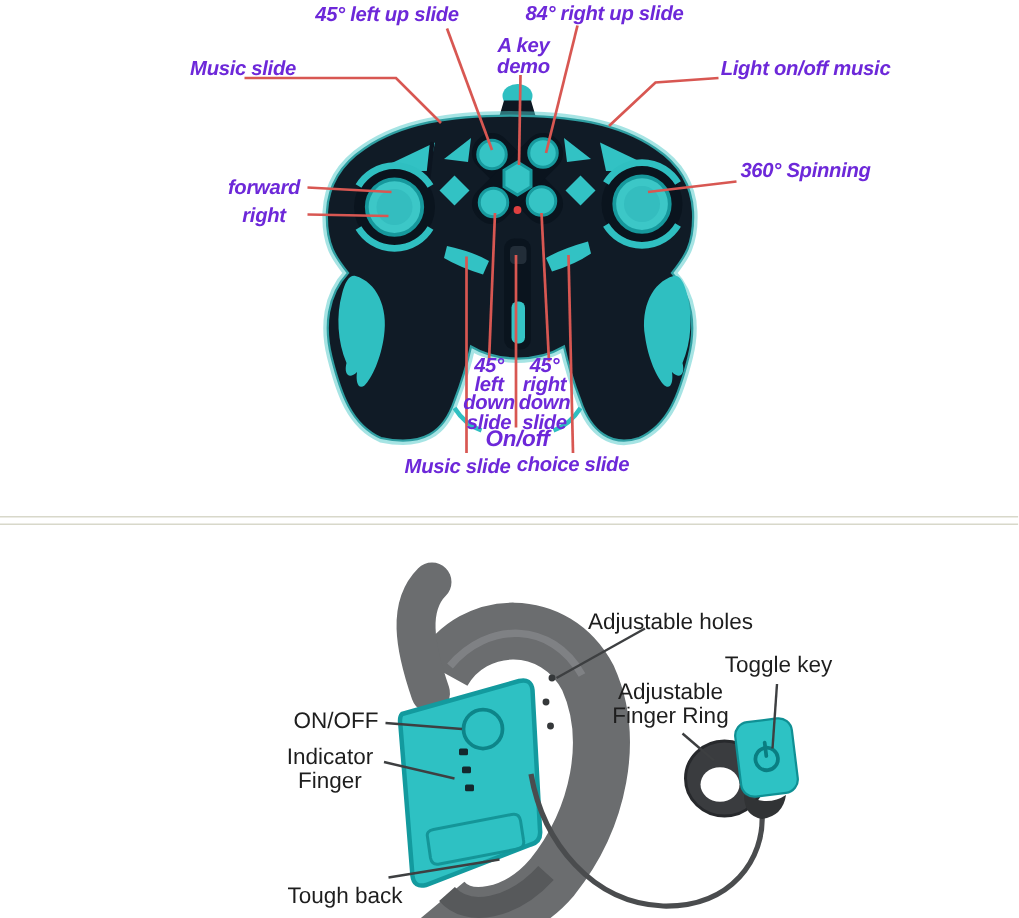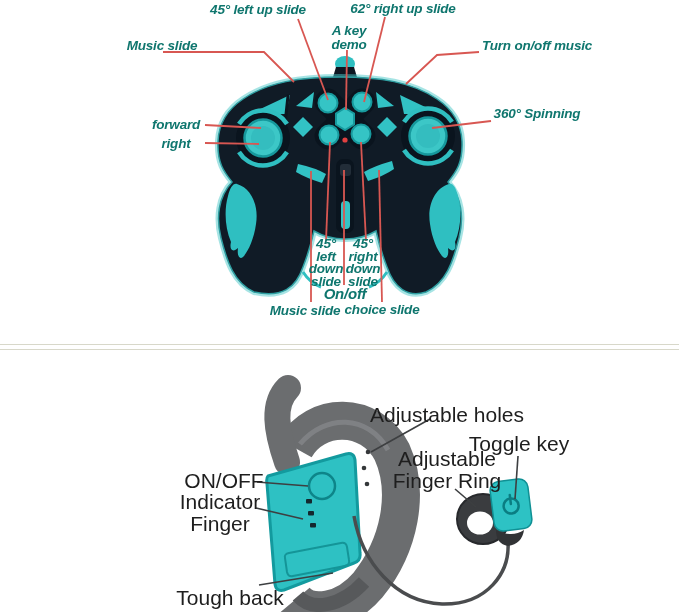--- a/index.html
+++ b/index.html
@@ -1,23 +1,23 @@
 <!DOCTYPE html>
 <html><head>
 <meta charset="utf-8">
 <style>
   html,body{margin:0;padding:0;background:#ffffff;}
   .stage{position:relative;width:679px;height:612px;background:#ffffff;overflow:hidden;
          font-family:"Liberation Sans",sans-serif;}
   .layer{position:absolute;left:0;top:0;}
-  .lbl{position:absolute;transform:translate(-50%,-50%);white-space:pre-line;text-align:center;color:#0f766e;}
+  .lbl{position:absolute;transform:translate(-50%,-50%);white-space:pre-line;text-align:center;color:#6d28d9;}
   .lbl-top{font-style:italic;font-weight:700;font-size:13.5px;line-height:1.0;letter-spacing:-0.2px;}
   .lbl-stack{line-height:0.93;}
   .lbl-onoff{font-size:15px;}
-  .lbl-bot{font-weight:400;font-size:21px;line-height:1.05;color:#1e1e1e;}
+  .lbl-bot{font-weight:400;font-size:15px;line-height:1.05;color:#1e1e1e;}
   .divider{position:absolute;left:0;top:344px;width:679px;height:4px;
            border-top:1.5px solid #d8d8ca;border-bottom:1.5px solid #d8d8ca;}
   svg{display:block;}
 </style>
 </head>
 <body>
 
 <div class="stage">
 
   <div>
@@ -120,25 +120,25 @@
         <line x1="205" y1="143" x2="259" y2="144"></line>
         <line x1="311" y1="171" x2="311" y2="302"></line>
         <line x1="330" y1="142" x2="326" y2="241"></line>
         <line x1="344" y1="170" x2="344" y2="285"></line>
         <line x1="361" y1="142" x2="366" y2="241"></line>
         <line x1="379" y1="170" x2="382" y2="302"></line>
       </g>
     </svg>
 
     <div class="lbl lbl-top" style="left:258px;top:10px">45° left up slide</div>
-    <div class="lbl lbl-top" style="left:403px;top:9px">62° right up slide</div>
+    <div class="lbl lbl-top" style="left:403px;top:9px">84° right up slide</div>
     <div class="lbl lbl-top" style="left:349px;top:37px">A key
 demo</div>
     <div class="lbl lbl-top" style="left:162px;top:46px">Music slide</div>
-    <div class="lbl lbl-top" style="left:537px;top:46px">Turn on/off music</div>
+    <div class="lbl lbl-top" style="left:537px;top:46px">Light on/off music</div>
     <div class="lbl lbl-top" style="left:537px;top:114px">360° Spinning</div>
     <div class="lbl lbl-top" style="left:176px;top:125px">forward</div>
     <div class="lbl lbl-top" style="left:176px;top:144px">right</div>
     <div class="lbl lbl-top lbl-stack" style="left:326px;top:263px">45°
 left
 down
 slide</div>
     <div class="lbl lbl-top lbl-stack" style="left:363px;top:263px">45°
 right
 down

